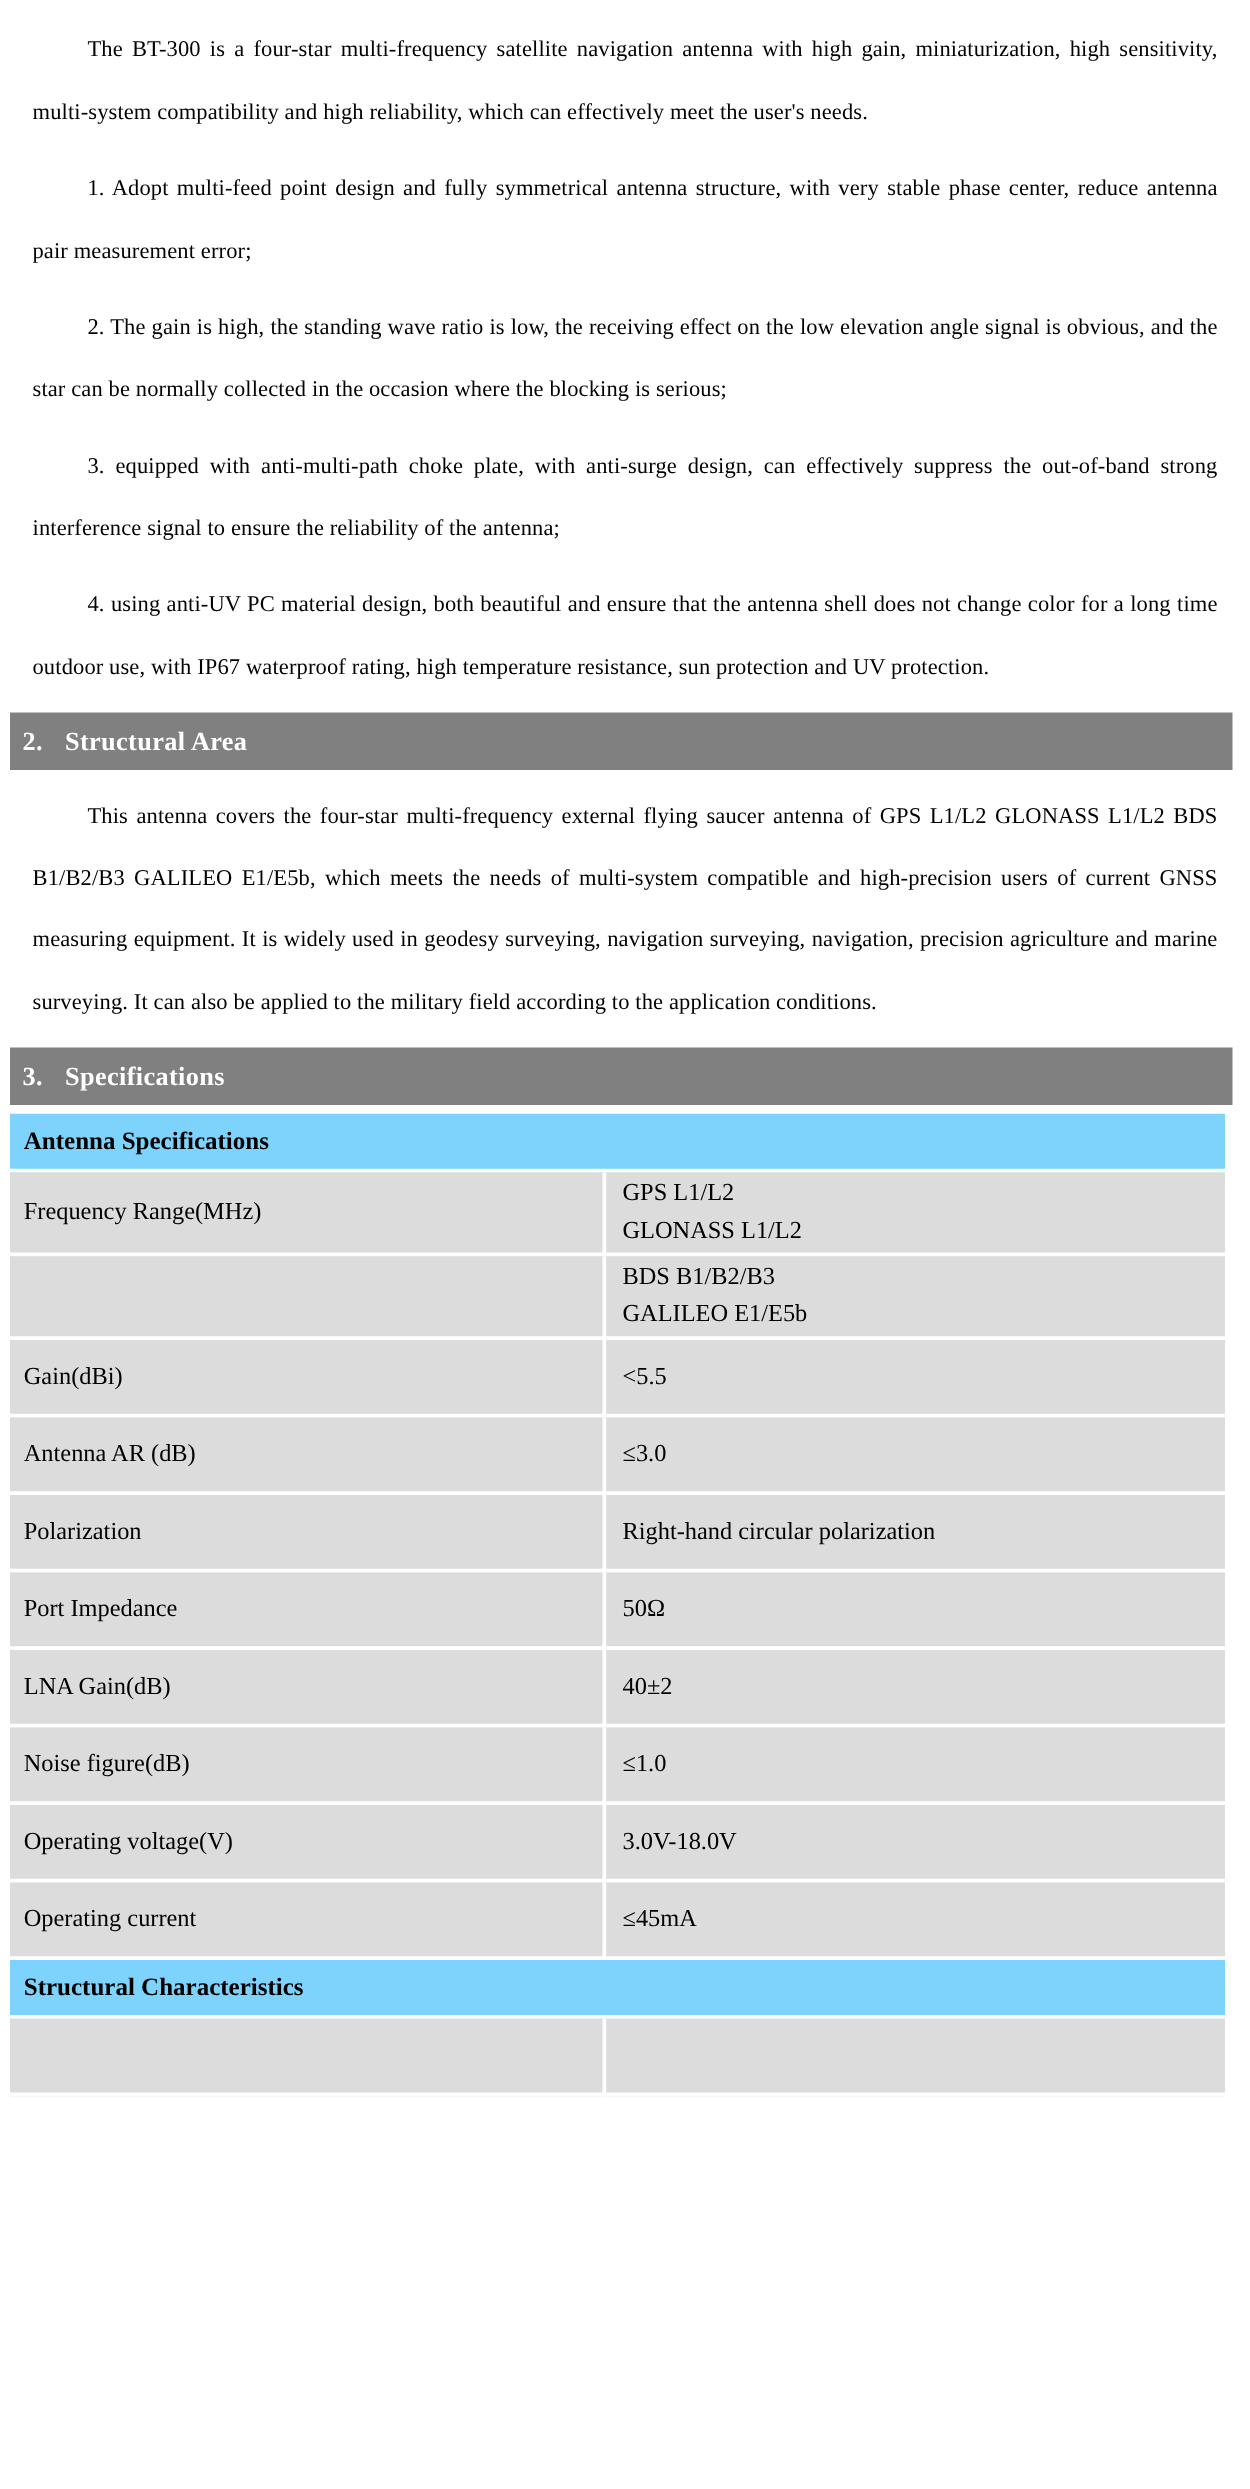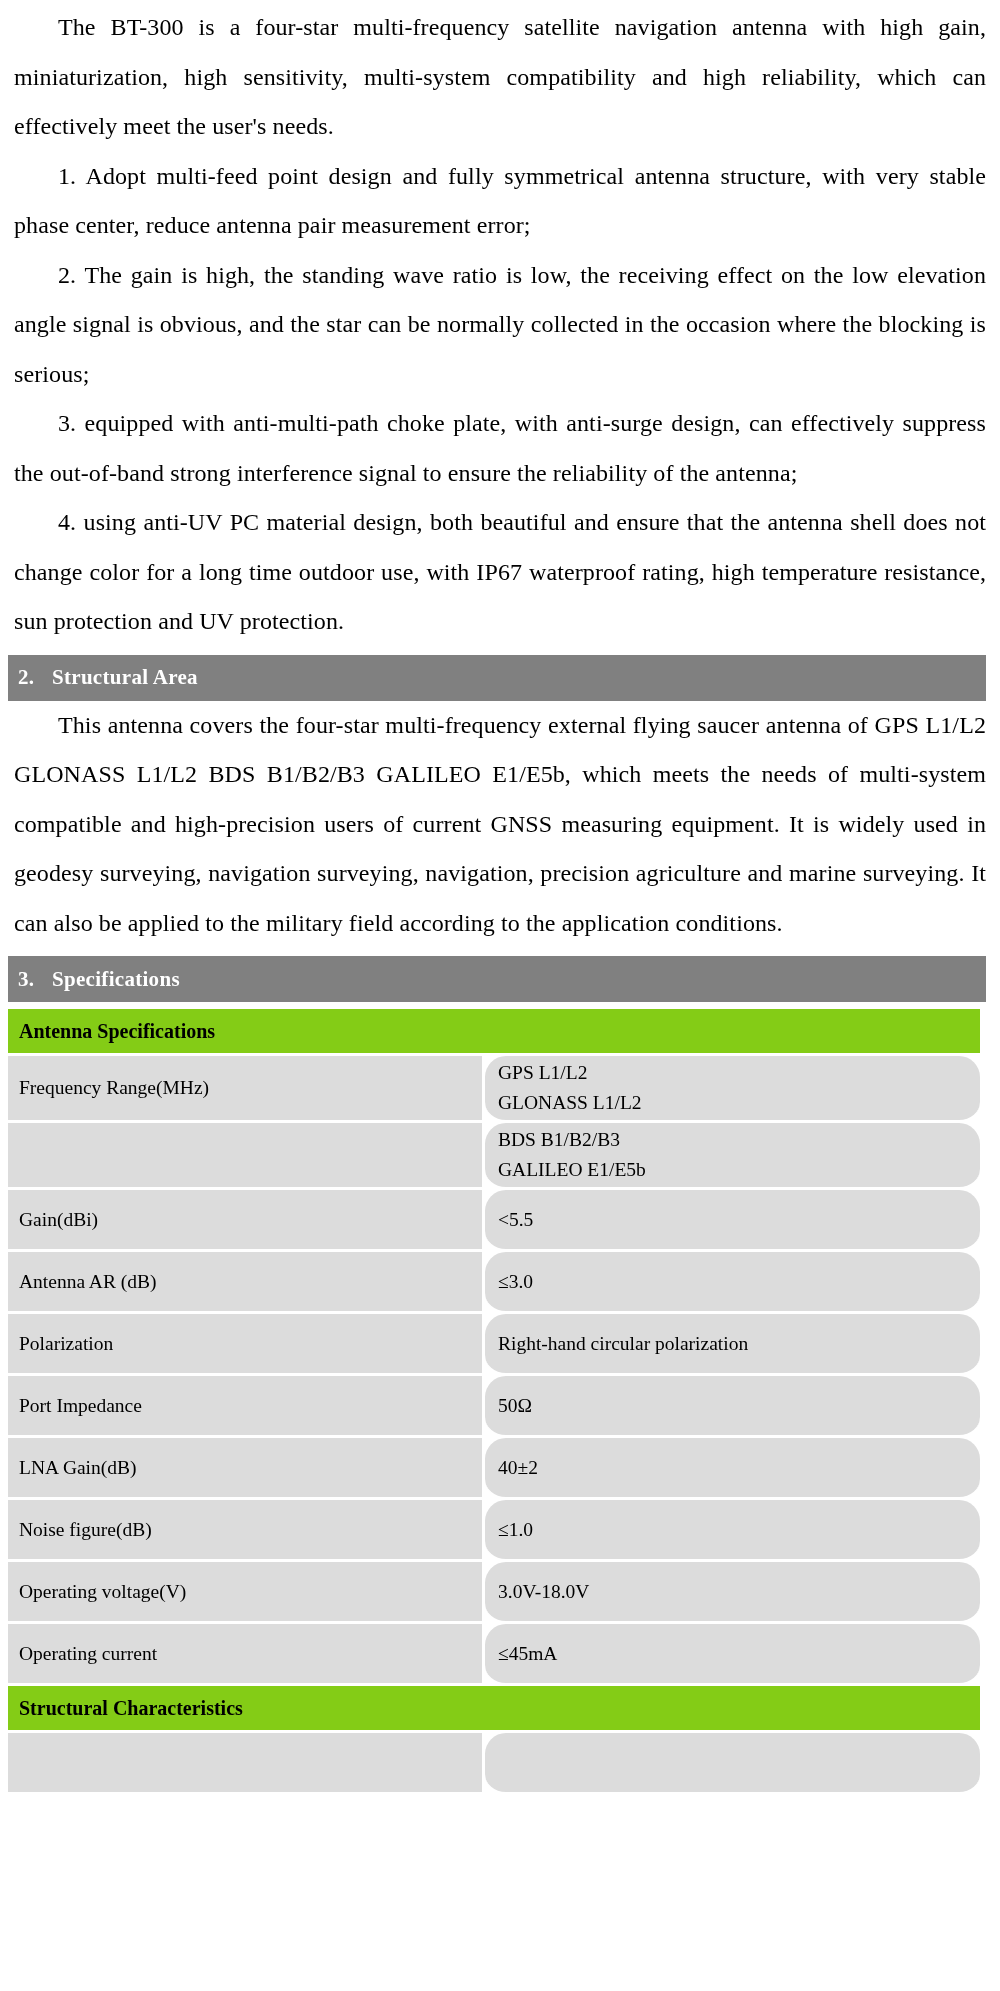--- a/index.html
+++ b/index.html
@@ -20,22 +20,22 @@
     box-sizing: border-box;
     padding: 0;
     background: #ffffff;
   }
 
   
   .prose {
     padding: 0 14px 0 14px;
   }
   p.para {
-    margin: 0;
-    font-size: 24px;
+    margin: 12px;
+    font-size: 18px;
     line-height: 49.5px;
     text-align: justify;
     text-justify: inter-word;
     text-indent: 44px;
     letter-spacing: 0.1px;
     font-family: Liberation Serif, serif;
   }
   p.para.first { padding-top: 3px; }
 
   
@@ -70,24 +70,24 @@
   table.spec td {
     background: #dcdcdc;
     border-bottom: 3px solid #ffffff;
     border-right: 3px solid #ffffff;
     padding: 0 0 0 11px;
     font-size: 19.5px;
     vertical-align: middle;
     height: 62px;
     box-sizing: border-box;
   }
-  table.spec td.valuecell { border-right: none; padding-left: 13px; border-radius: 21px; }
+  table.spec td.valuecell { border-right: none; padding-left: 13px; }
 
   table.spec tr.group td {
-    background: #84cc16;
+    background: #7dd3fc;
     font-weight: bold;
     font-size: 20px;
     border-right: none;
     height: 47px;
     padding-left: 11px;
   }
 
   table.spec td.multi {
     line-height: 30px;
     padding-top: 2px;

